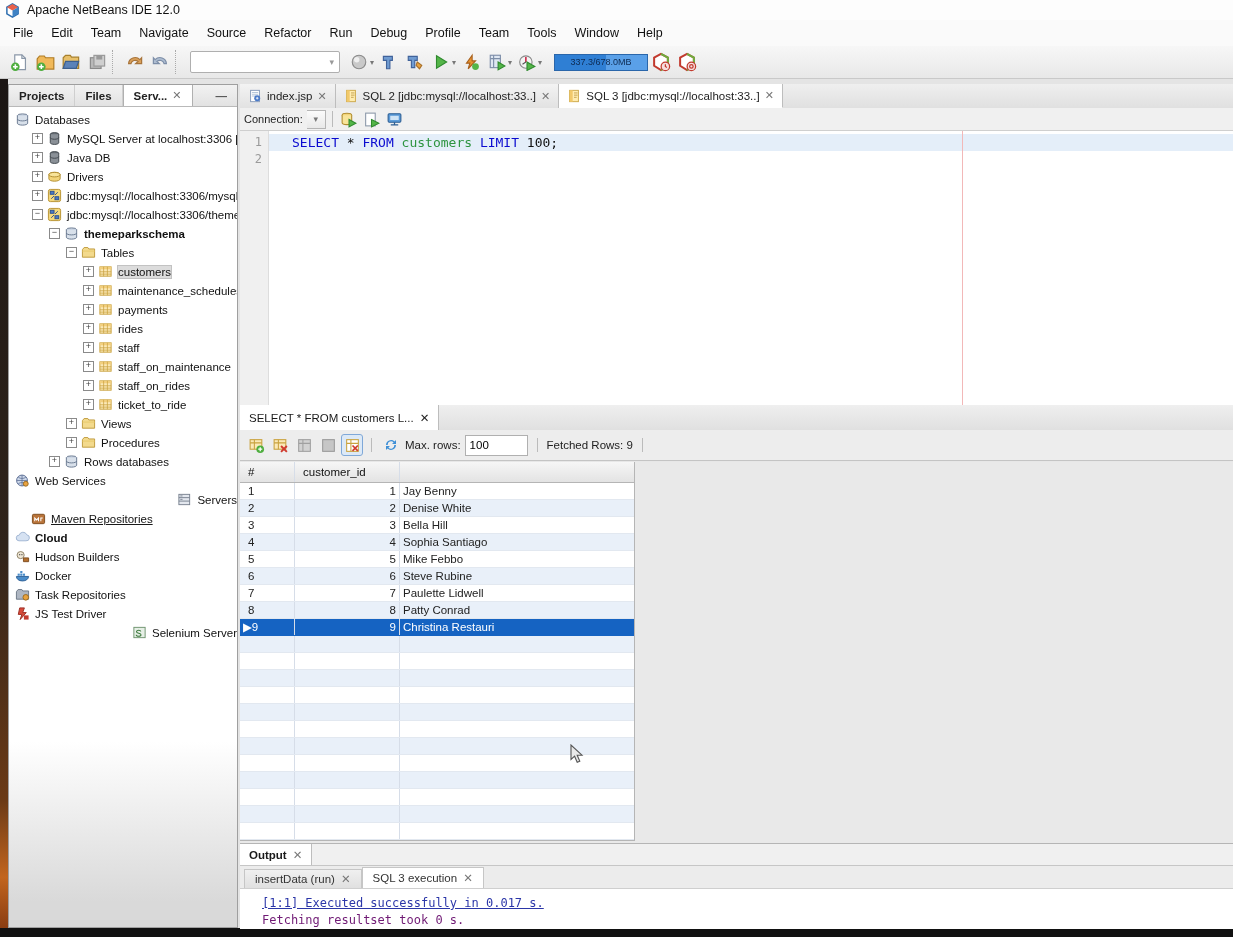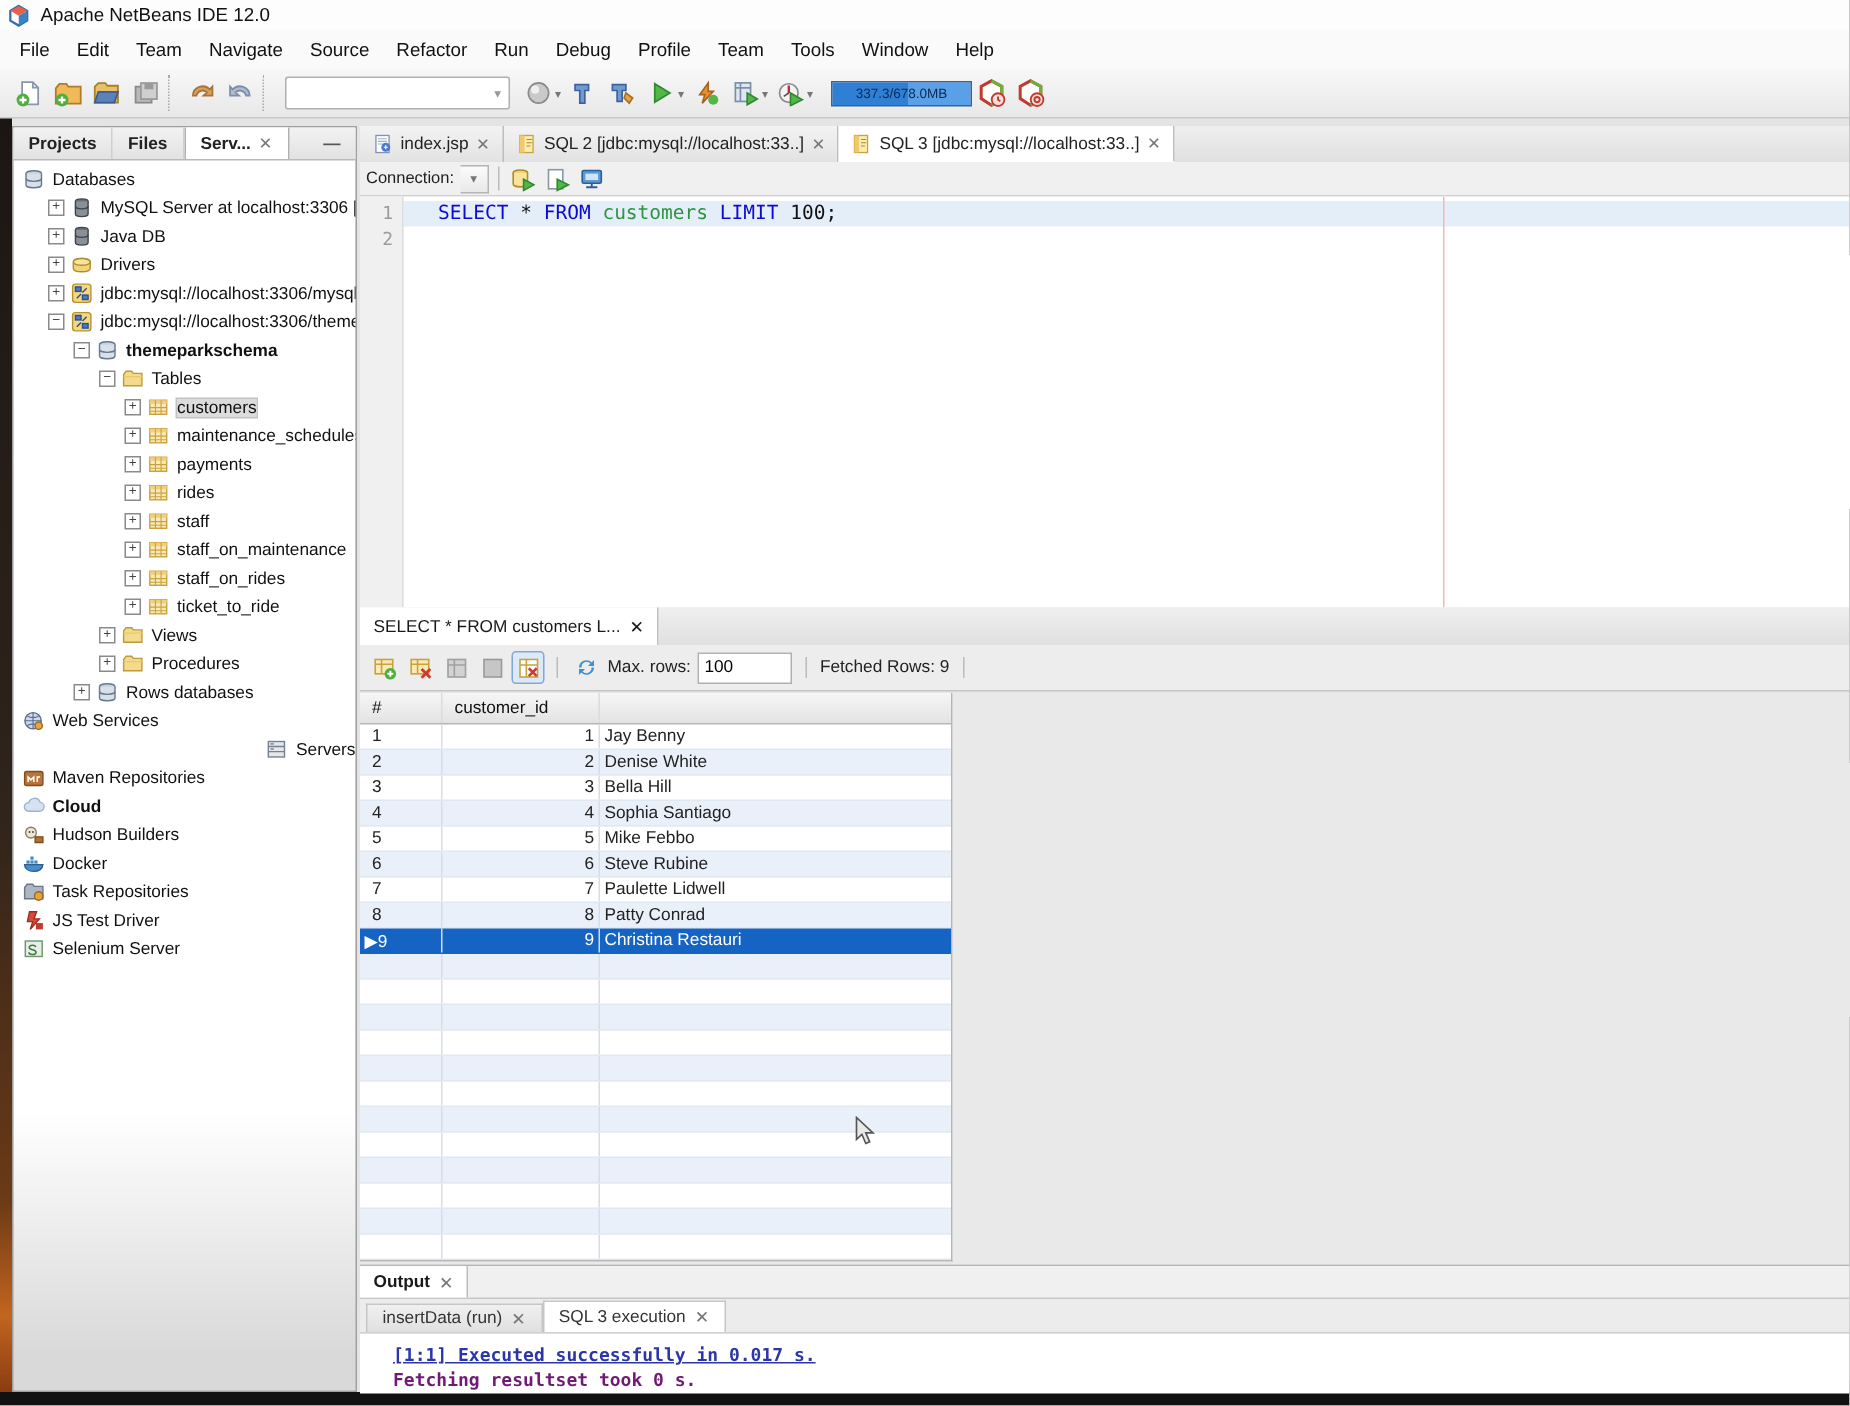--- a/index.html
+++ b/index.html
@@ -103,21 +103,21 @@
   .output{position:absolute;left:0;top:759px;width:100%;height:85px;background:#fff;border-top:1px solid #b5b5b5;}
   .otab-row{height:21px;background:#f0f0f0;border-bottom:1px solid #c6c6c6;display:flex;}
   .otab{background:#fff;border-right:1px solid #bdbdbd;display:flex;align-items:center;gap:6px;
       padding:0 9px;font-size:11.5px;font-weight:700;}
   .otab .x{font-weight:400;color:#777;}
   .osub-row{height:22px;background:#ececec;border-bottom:1px solid #cfcfcf;display:flex;align-items:stretch;padding-left:4px;}
   .osub{display:flex;align-items:center;gap:6px;padding:0 10px;font-size:11.5px;color:#333;
       background:linear-gradient(#f0f0f0,#e0e0e0);border:1px solid #c6c6c6;border-bottom:none;margin-top:3px;}
   .osub.active{background:#fff;margin-top:1px;}
   .olines{padding:6px 0 0 22px;}
-  .oline{font-family:"DejaVu Sans Mono",monospace;font-size:12px;height:17px;line-height:17px;white-space:pre;font-weight:bold;}
+  .oline{font-family:"DejaVu Sans Mono",monospace;font-size:12px;height:17px;line-height:17px;white-space:pre;}
   .oline.link{color:#2b36a8;text-decoration:underline;}
   .oline.plain{color:#701a75;}
   
   .cursor{position:absolute;left:570px;top:744px;z-index:50;}
 </style>
 </head>
 <body>
 
 <div id="app">
 
@@ -573,21 +573,21 @@
               <svg width="15" height="15" viewBox="0 0 16 16">
                 <rect x="2" y="2.5" width="11.5" height="11" fill="#e3e7ee" stroke="#78818f"></rect>
                 <path d="M2 6h11.5M2 9.7h11.5" stroke="#78818f"></path>
                 <rect x="3.5" y="3.7" width="2.4" height="1" fill="#78818f"></rect>
                 <rect x="3.5" y="7.3" width="2.4" height="1" fill="#78818f"></rect>
               </svg>
             </span>
           </div>
           <span class="tlabel">Servers</span>
         </div>
-        <div class="tree-row" style="padding-left: 6px;">
+        <div class="tree-row" style="padding-left: 22px; text-decoration: underline;">
           <div class="spacer" style="width: 0px;"></div>
           <div class="ticon">
             <span style="display: flex;">
               <svg width="15" height="15" viewBox="0 0 16 16">
                 <rect x="1.5" y="3.5" width="13" height="10" rx="1.4" fill="#b9743a" stroke="#7e4c1e"></rect>
                 <path d="M4 11V7.5l2 2 2-2V11M10.5 11V7.5h2" stroke="#fff" fill="none" stroke-width="1.1"></path>
               </svg>
             </span>
           </div>
           <span class="tlabel">Maven Repositories</span>
@@ -651,21 +651,21 @@
           <div class="ticon">
             <span style="display: flex;">
               <svg width="15" height="15" viewBox="0 0 16 16">
                 <path d="M5 2 L10 2 L8.2 7 L12 7 L5.5 14.5 L7.3 9 L3.5 9 Z" fill="#d84a3a" stroke="#9a2e22"></path>
                 <rect x="9.5" y="10" width="5" height="4.5" fill="#c23a2e"></rect>
               </svg>
             </span>
           </div>
           <span class="tlabel">JS Test Driver</span>
         </div>
-        <div class="tree-row" style="padding-left: 6px;">
+        <div class="tree-row" style="padding-left: 6px; justify-content: flex-end;">
           <div class="spacer" style="width: 0px;"></div>
           <div class="ticon">
             <span style="display: flex;">
               <svg width="15" height="15" viewBox="0 0 16 16">
                 <rect x="2" y="2.5" width="12" height="11" fill="#e6efe6" stroke="#6e936e"></rect>
                 <path d="M4.5 10.5c0 1 1.2 1.6 2.6 1.6s2.5-.6 2.5-1.7c0-2.2-4.8-1.2-4.8-3.3 0-1 1-1.6 2.3-1.6 1.2 0 2.2.5 2.3 1.4" fill="none" stroke="#3e7a3e" stroke-width="1.1"></path>
               </svg>
             </span>
           </div>
           <span class="tlabel">Selenium Server</span>

